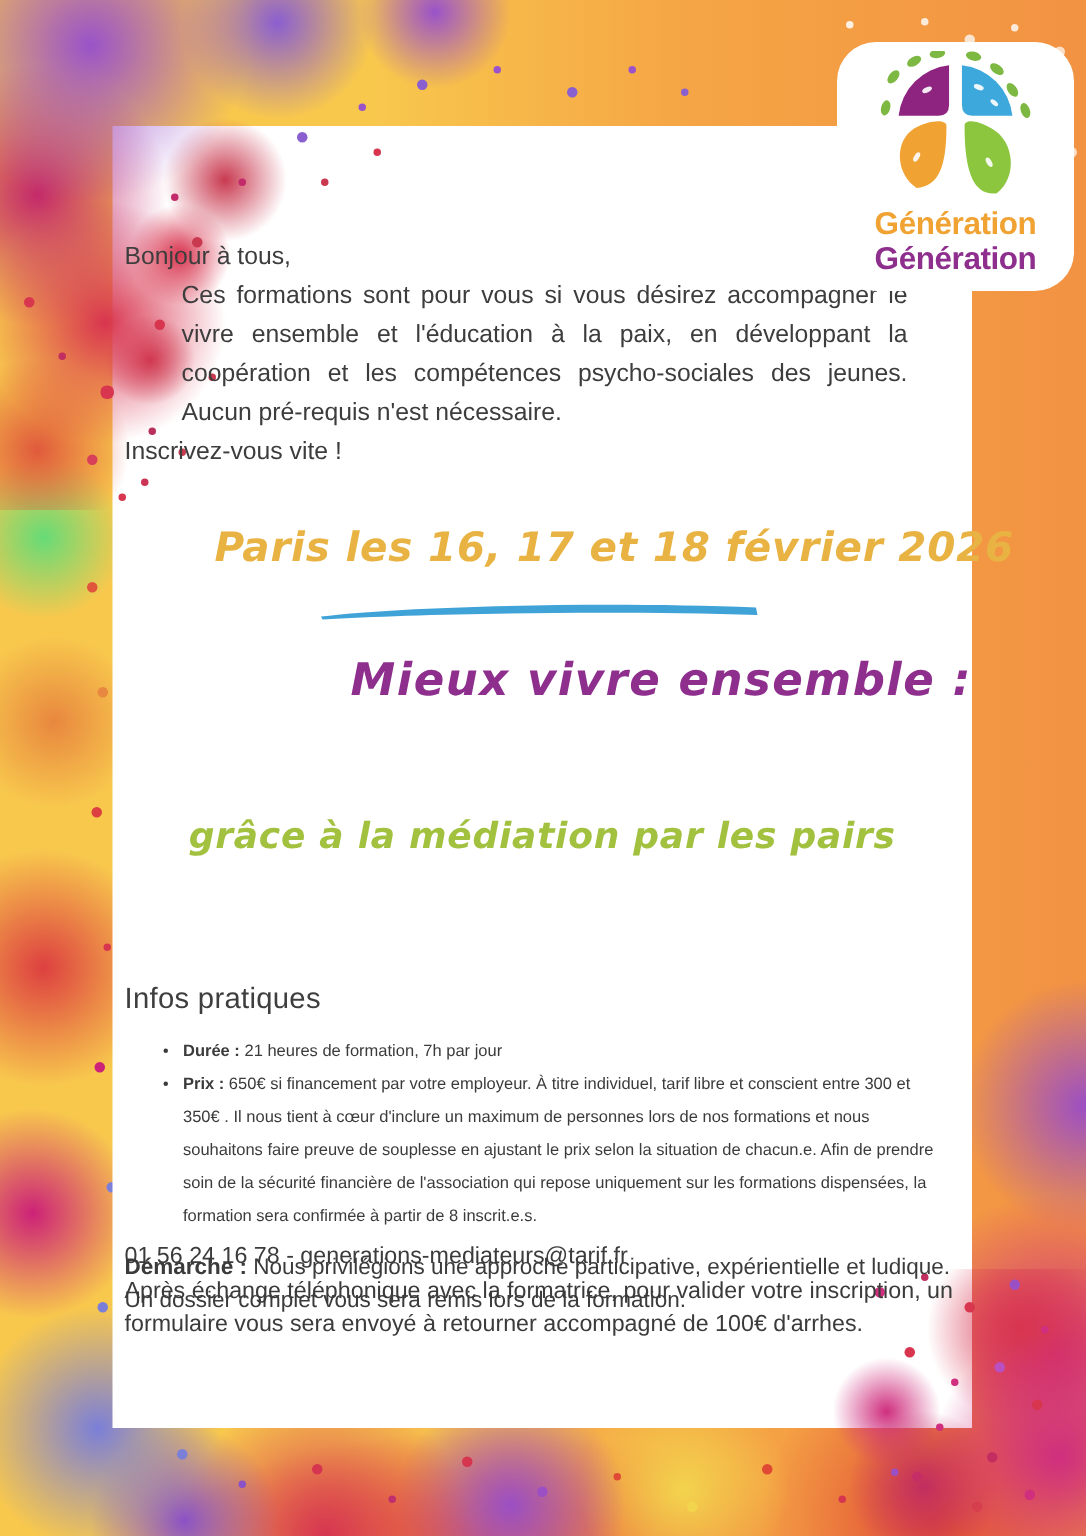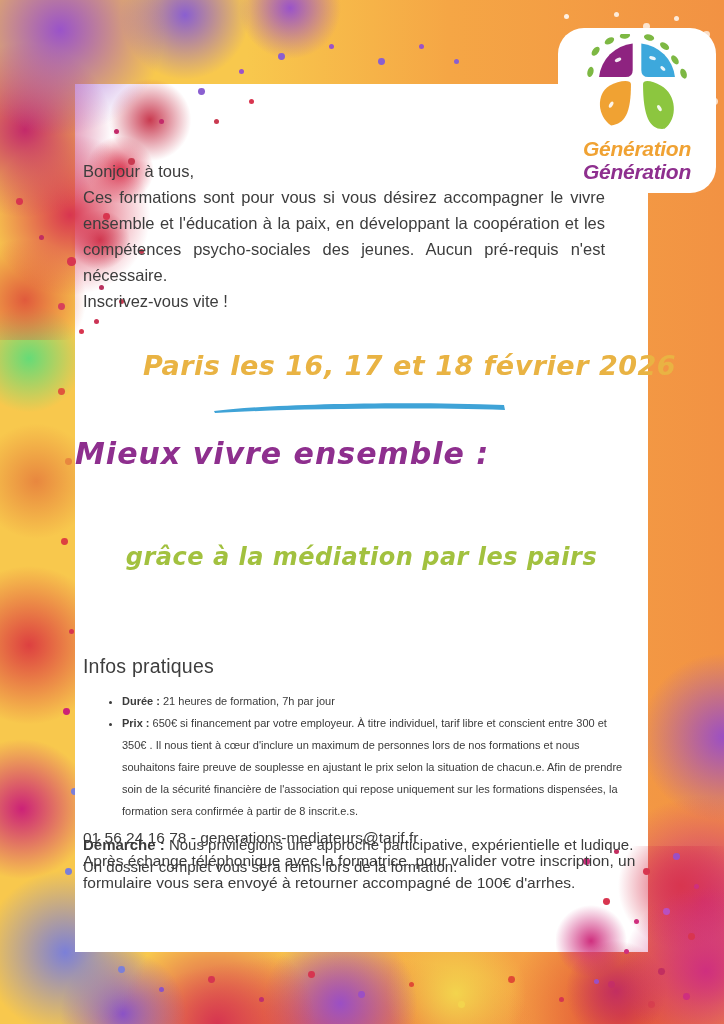--- a/index.html
+++ b/index.html
@@ -97,45 +97,44 @@
       140px 60px 0 1px rgba(255,255,255,.8), 158px 95px 0 2px rgba(255,255,255,.7),
       150px 130px 0 1px rgba(255,255,255,.8), 155px 165px 0 2px rgba(255,255,255,.65),
       20px 45px 0 1px rgba(255,255,255,.75), 75px 40px 0 1px rgba(255,255,255,.7);
   }
 
   
   .logo {
     position:absolute; top:28px; right:8px; width:158px; z-index:4;
     background:#ffffff; border-radius:26px; padding:6px 2px 10px;
     text-align:center;
-    font-style:italic;
   }
   .logo-line1 { font-size:21px; font-weight:bold; color:#f0a233; line-height:1.05; letter-spacing:-0.3px; }
   .logo-line2 { font-size:21px; font-weight:bold; color:#8e2f8e; line-height:1.1; letter-spacing:-0.3px; }
 
   
   .content { position:absolute; inset:0; z-index:3; }
   .title {
     position:absolute; left:96px; top:98px; width:444px;
     font-size:22px; font-weight:bold; color:#85297f; text-align:center; letter-spacing:-0.2px;
   }
   .intro { position:absolute; left:83px; top:158px; width:522px; color:#3d3d3d; font-size:16.5px; line-height:26px; }
   .intro p { margin:0; }
-  .intro .justify { text-align:justify; }
+  .intro .justify { text-align:justify;margin-left:38px; }
 
   .hand { font-family:"DejaVu Sans", sans-serif; font-style:italic; font-weight:bold; }
 
   .date-line {
     position:absolute; left:75px; top:350px; width:669px; text-align:center;
     font-size:27px; color:#e9b343; letter-spacing:0.5px;
   }
   .brush { position:absolute; left:212px; top:399px; width:295px; height:16px; }
 
   .headline {
-    position:absolute; left:75px; top:436px; width:573px; text-align:left;
+    position:absolute; left:75px; top:436px; width:573px; text-align:right;
     font-size:30px; color:#8e2f8e; letter-spacing:1px;
   }
   .subline1, .subline2 {
     position:absolute; left:75px; width:573px; text-align:center;
     font-size:24px; color:#a2c13f; letter-spacing:0.5px;
   }
   .subline1 { top:501px; }
   .subline2 { top:543px; }
 
   .infos { position:absolute; left:83px; top:655px; width:562px; color:#3b3b3b; }

